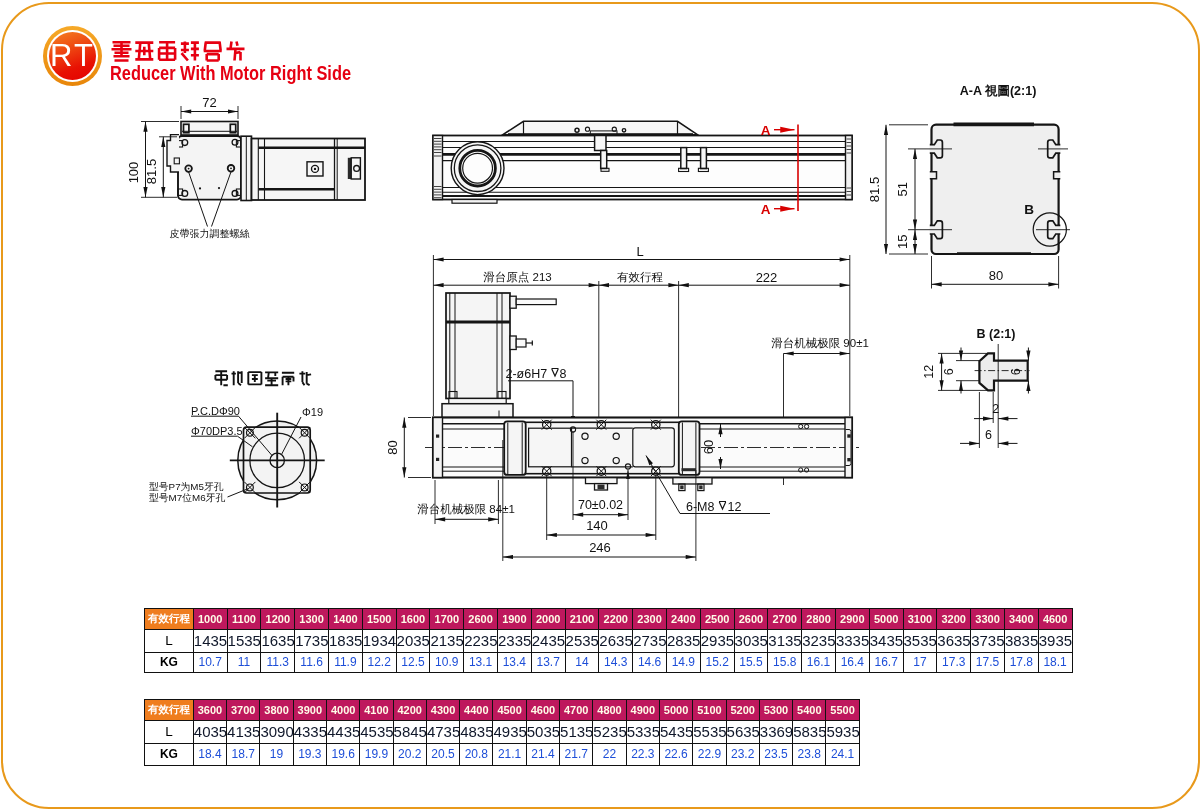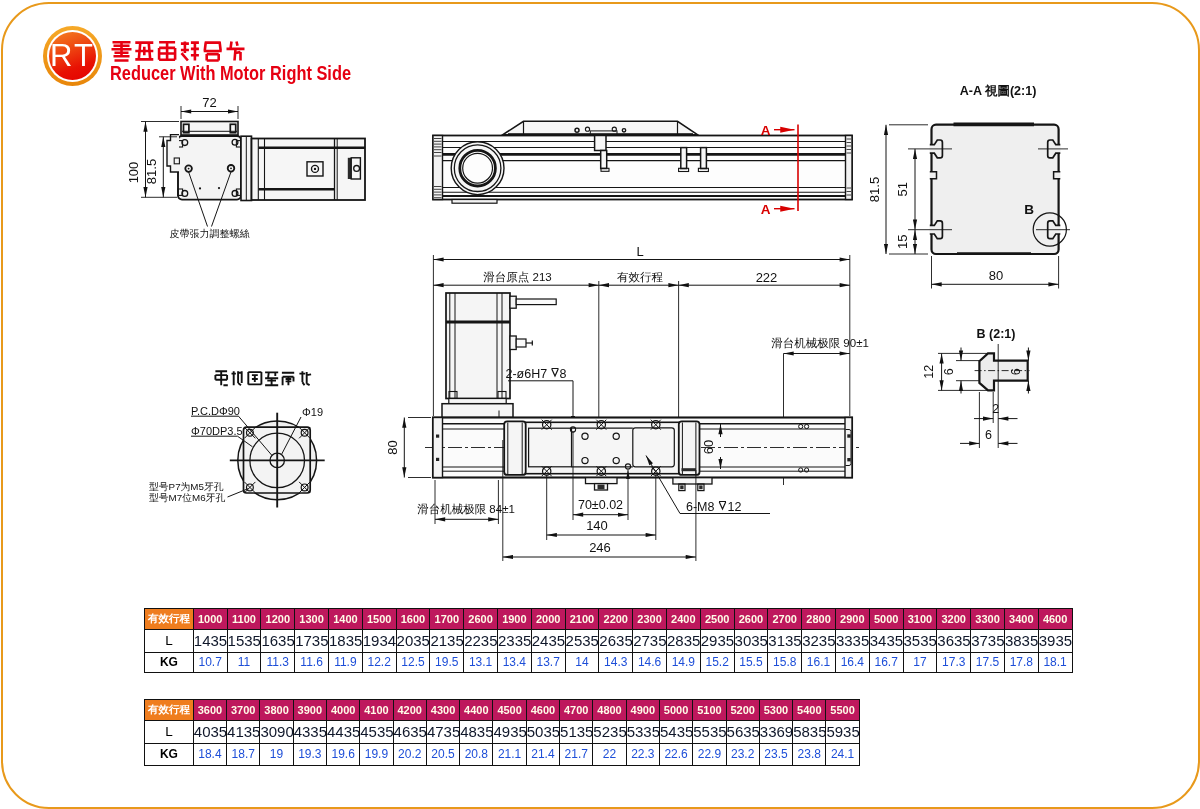--- a/index.html
+++ b/index.html
@@ -674,21 +674,21 @@
       </tr>
 <tr style="height:20.5px">
         <td class="kab">KG</td>
         <td class="k">10.7</td>
         <td class="k">11</td>
         <td class="k">11.3</td>
         <td class="k">11.6</td>
         <td class="k">11.9</td>
         <td class="k">12.2</td>
         <td class="k">12.5</td>
-        <td class="k">19.5</td>
+        <td class="k">10.9</td>
         <td class="k">13.1</td>
         <td class="k">13.4</td>
         <td class="k">13.7</td>
         <td class="k">14</td>
         <td class="k">14.3</td>
         <td class="k">14.6</td>
         <td class="k">14.9</td>
         <td class="k">15.2</td>
         <td class="k">15.5</td>
         <td class="k">15.8</td>
@@ -753,21 +753,21 @@
         <td class="h">5500</td>
       </tr>
 <tr style="height:23px">
         <td class="lab">L</td>
         <td class="l">4035</td>
         <td class="l">4135</td>
         <td class="l">3090</td>
         <td class="l">4335</td>
         <td class="l">4435</td>
         <td class="l">4535</td>
-        <td class="l">4635</td>
+        <td class="l">5845</td>
         <td class="l">4735</td>
         <td class="l">4835</td>
         <td class="l">4935</td>
         <td class="l">5035</td>
         <td class="l">5135</td>
         <td class="l">5235</td>
         <td class="l">5335</td>
         <td class="l">5435</td>
         <td class="l">5535</td>
         <td class="l">5635</td>

